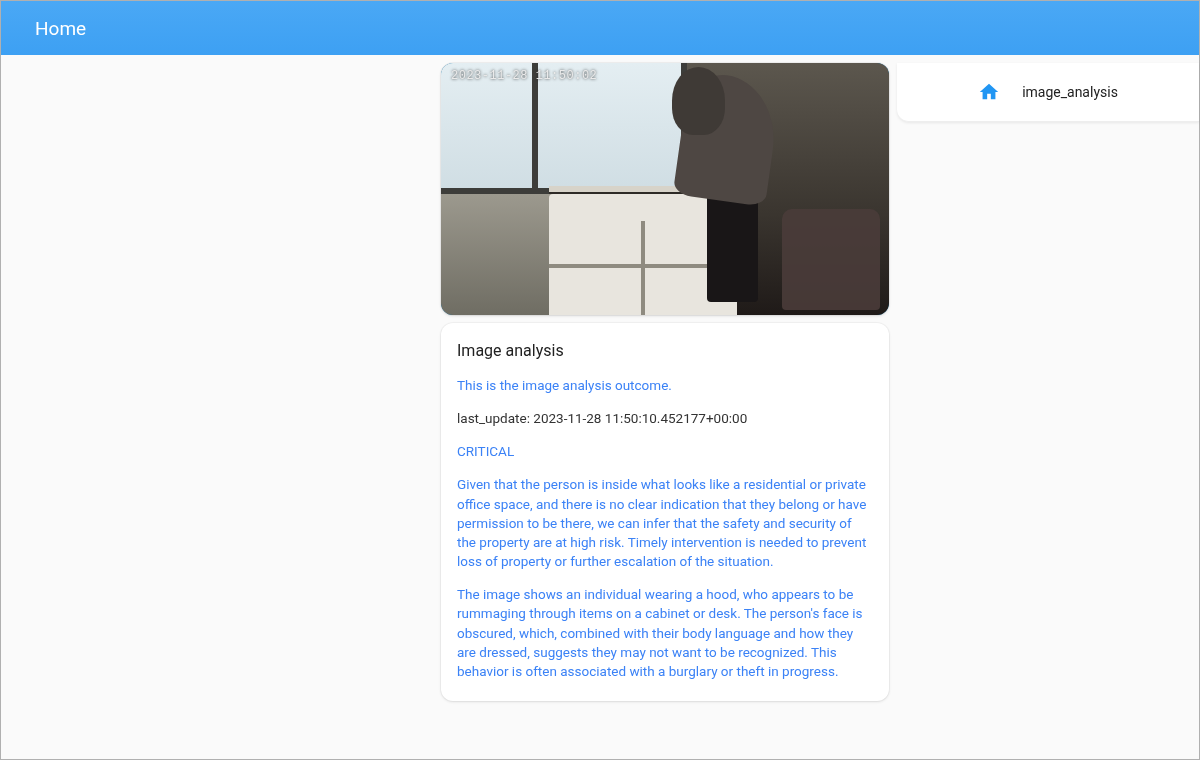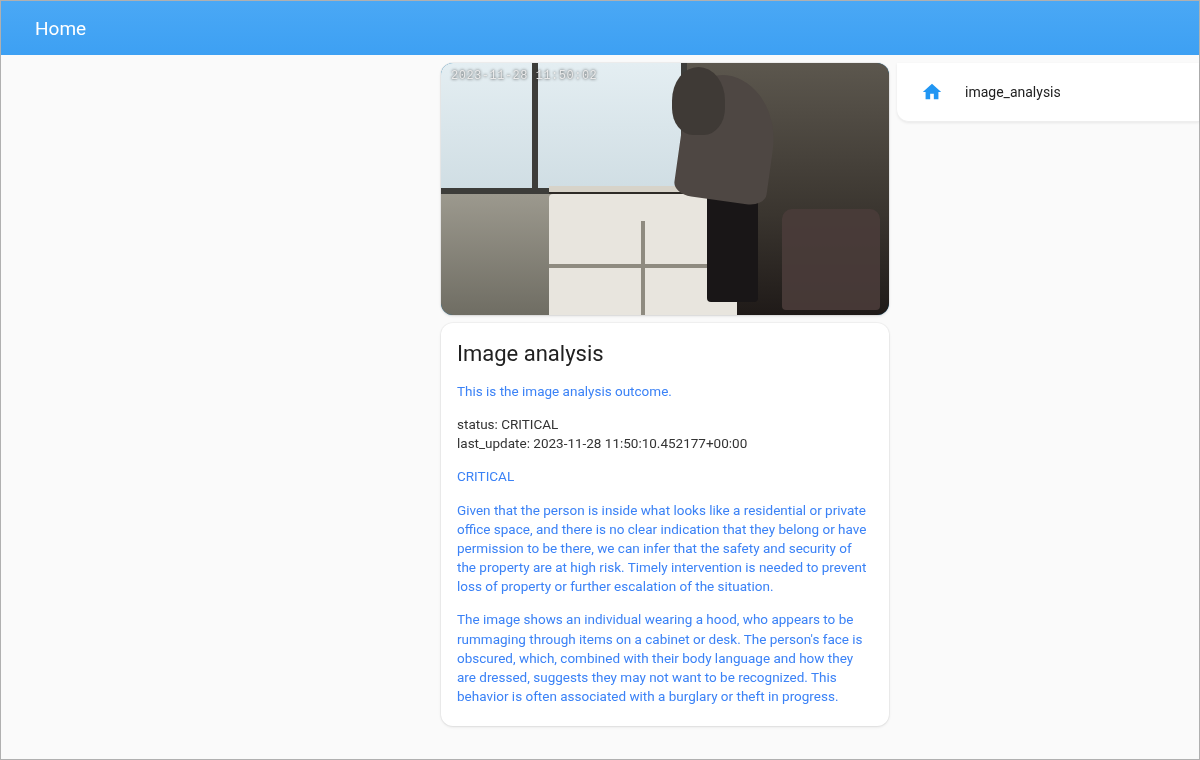--- a/index.html
+++ b/index.html
@@ -175,21 +175,21 @@
       text-shadow: 0 0 3px rgba(0,0,0,0.8);
     }
     .analysis-card {
       width: 100%;
       background: #fff;
       border-radius: 12px;
       box-shadow: 0 1px 3px rgba(0,0,0,0.10), 0 0 0 1px rgba(0,0,0,0.03);
       padding: 18px 16px 20px 16px;
     }
     .analysis-card h2 {
-      font-size: 22px;
+      font-size: 16px;
       font-weight: 400;
       color: #212121;
       margin-bottom: 16px;
     }
     .analysis-card p {
       font-size: 13.5px;
       line-height: 1.42;
       color: #3b82f6;
       margin-bottom: 14px;
     }
@@ -208,20 +208,21 @@
       left: 896px;
       right: 0;
       background: #fff;
       border-radius: 0 0 0 12px;
       box-shadow: 0 1px 3px rgba(0,0,0,0.08);
       padding: 18px 24px;
       display: flex;
       align-items: center;
       gap: 22px;
       border-bottom: 1px solid #eee;
+      justify-content: center;
     }
     .home-icon svg {
       width: 22px;
       height: 22px;
       display: block;
     }
     .side-card .label {
       font-size: 14px;
       color: #212121;
     }
@@ -259,25 +260,20 @@
         <div class="camera-timestamp">2023-11-28  11:50:02</div>
       </div>
 
       <div class="analysis-card">
         <h2>Image analysis</h2>
 
         <p>This is the image analysis outcome.</p>
 
         <div class="meta-block">
           <div>
-            <span>status:</span>
-            <span> </span>
-            <span>CRITICAL</span>
-          </div>
-          <div>
             <span>last_update:</span>
             <span> </span>
             <span>2023-11-28 11:50:10.452177+00:00</span>
           </div>
         </div>
 
         <p>CRITICAL</p>
 
         <p>Given that the person is inside what looks like a residential or private office space, and there is no clear indication that they belong or have permission to be there, we can infer that the safety and security of the property are at high risk. Timely intervention is needed to prevent loss of property or further escalation of the situation.</p>
 

